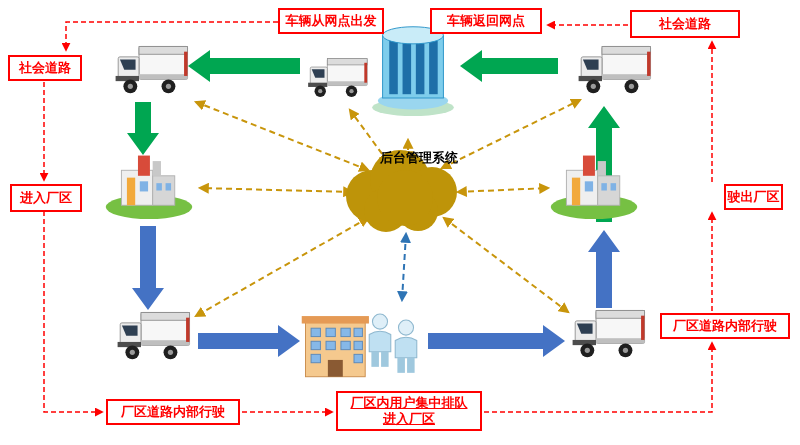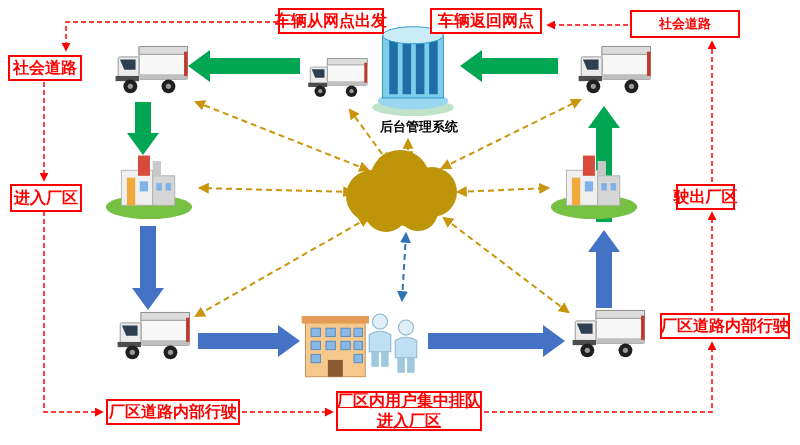--- a/index.html
+++ b/index.html
@@ -6,26 +6,26 @@
   .stage{
     position:relative;width:800px;height:445px;background:#fff;overflow:hidden;
     font-family:"Liberation Sans","DejaVu Sans",sans-serif;
   }
   .layer{position:absolute;left:0;top:0;}
   .tag{
     position:absolute;box-sizing:border-box;
     border:2px solid var(--red-line,#f00);
     color:var(--red-line,#f00);
     background:var(--label-bg,#fff);
-    font-size:16px;font-weight:bold;line-height:1.25;
+    font-size:13px;font-weight:bold;line-height:1.25;
     display:flex;flex-direction:column;align-items:center;justify-content:center;
     text-align:center;padding:2px 4px;white-space:nowrap;
   }
   .tag.plain{
-    border:none;color:var(--backend-text,#000);background:transparent;font-size:13px;
+    border:none;color:var(--backend-text,#000);background:transparent;font-size:13px;margin-top:31px;
   }
   .arrow-green{fill:var(--green-arrow,#00A651);}
   .arrow-blue{fill:var(--blue-arrow,#4472C4);}
   .dash-gold{stroke:var(--gold-dash,#C8950B);fill:none;stroke-width:2;stroke-dasharray:6 4;}
   .dash-red{stroke:var(--red-line,#f00);fill:none;stroke-width:1.5;stroke-dasharray:5 3;}
   .dash-blue{stroke:var(--blue-dash,#2E74B5);fill:none;stroke-width:2;stroke-dasharray:6 4;}
   .cloud-fill{fill:var(--cloud-fill,#BE9409);}
   .mk-red{fill:var(--red-line,#f00);}
   .mk-gold{fill:var(--gold-dash,#C8950B);}
   .mk-blue{fill:var(--blue-dash,#2E74B5);}
@@ -192,21 +192,21 @@
   </div>
   <div class="tag" style="left:630px;top:10px;width:110px;height:28px;font-size:13px;">
     <span>社会道路</span>
   </div>
   <div class="tag" style="left:8px;top:55px;width:74px;height:26px;">
     <span>社会道路</span>
   </div>
   <div class="tag" style="left:10px;top:184px;width:72px;height:28px;">
     <span>进入厂区</span>
   </div>
-  <div class="tag" style="left:676px;top:184px;width:59px;height:26px;">
+  <div class="tag" style="left:724px;top:184px;width:59px;height:26px;">
     <span>驶出厂区</span>
   </div>
   <div class="tag" style="left:660px;top:313px;width:130px;height:26px;">
     <span>厂区道路内部行驶</span>
   </div>
   <div class="tag" style="left:106px;top:399px;width:134px;height:26px;">
     <span>厂区道路内部行驶</span>
   </div>
   <div class="tag" style="left:336px;top:391px;width:146px;height:40px;text-decoration:underline;">
     <span>厂区内用户集中排队</span>

